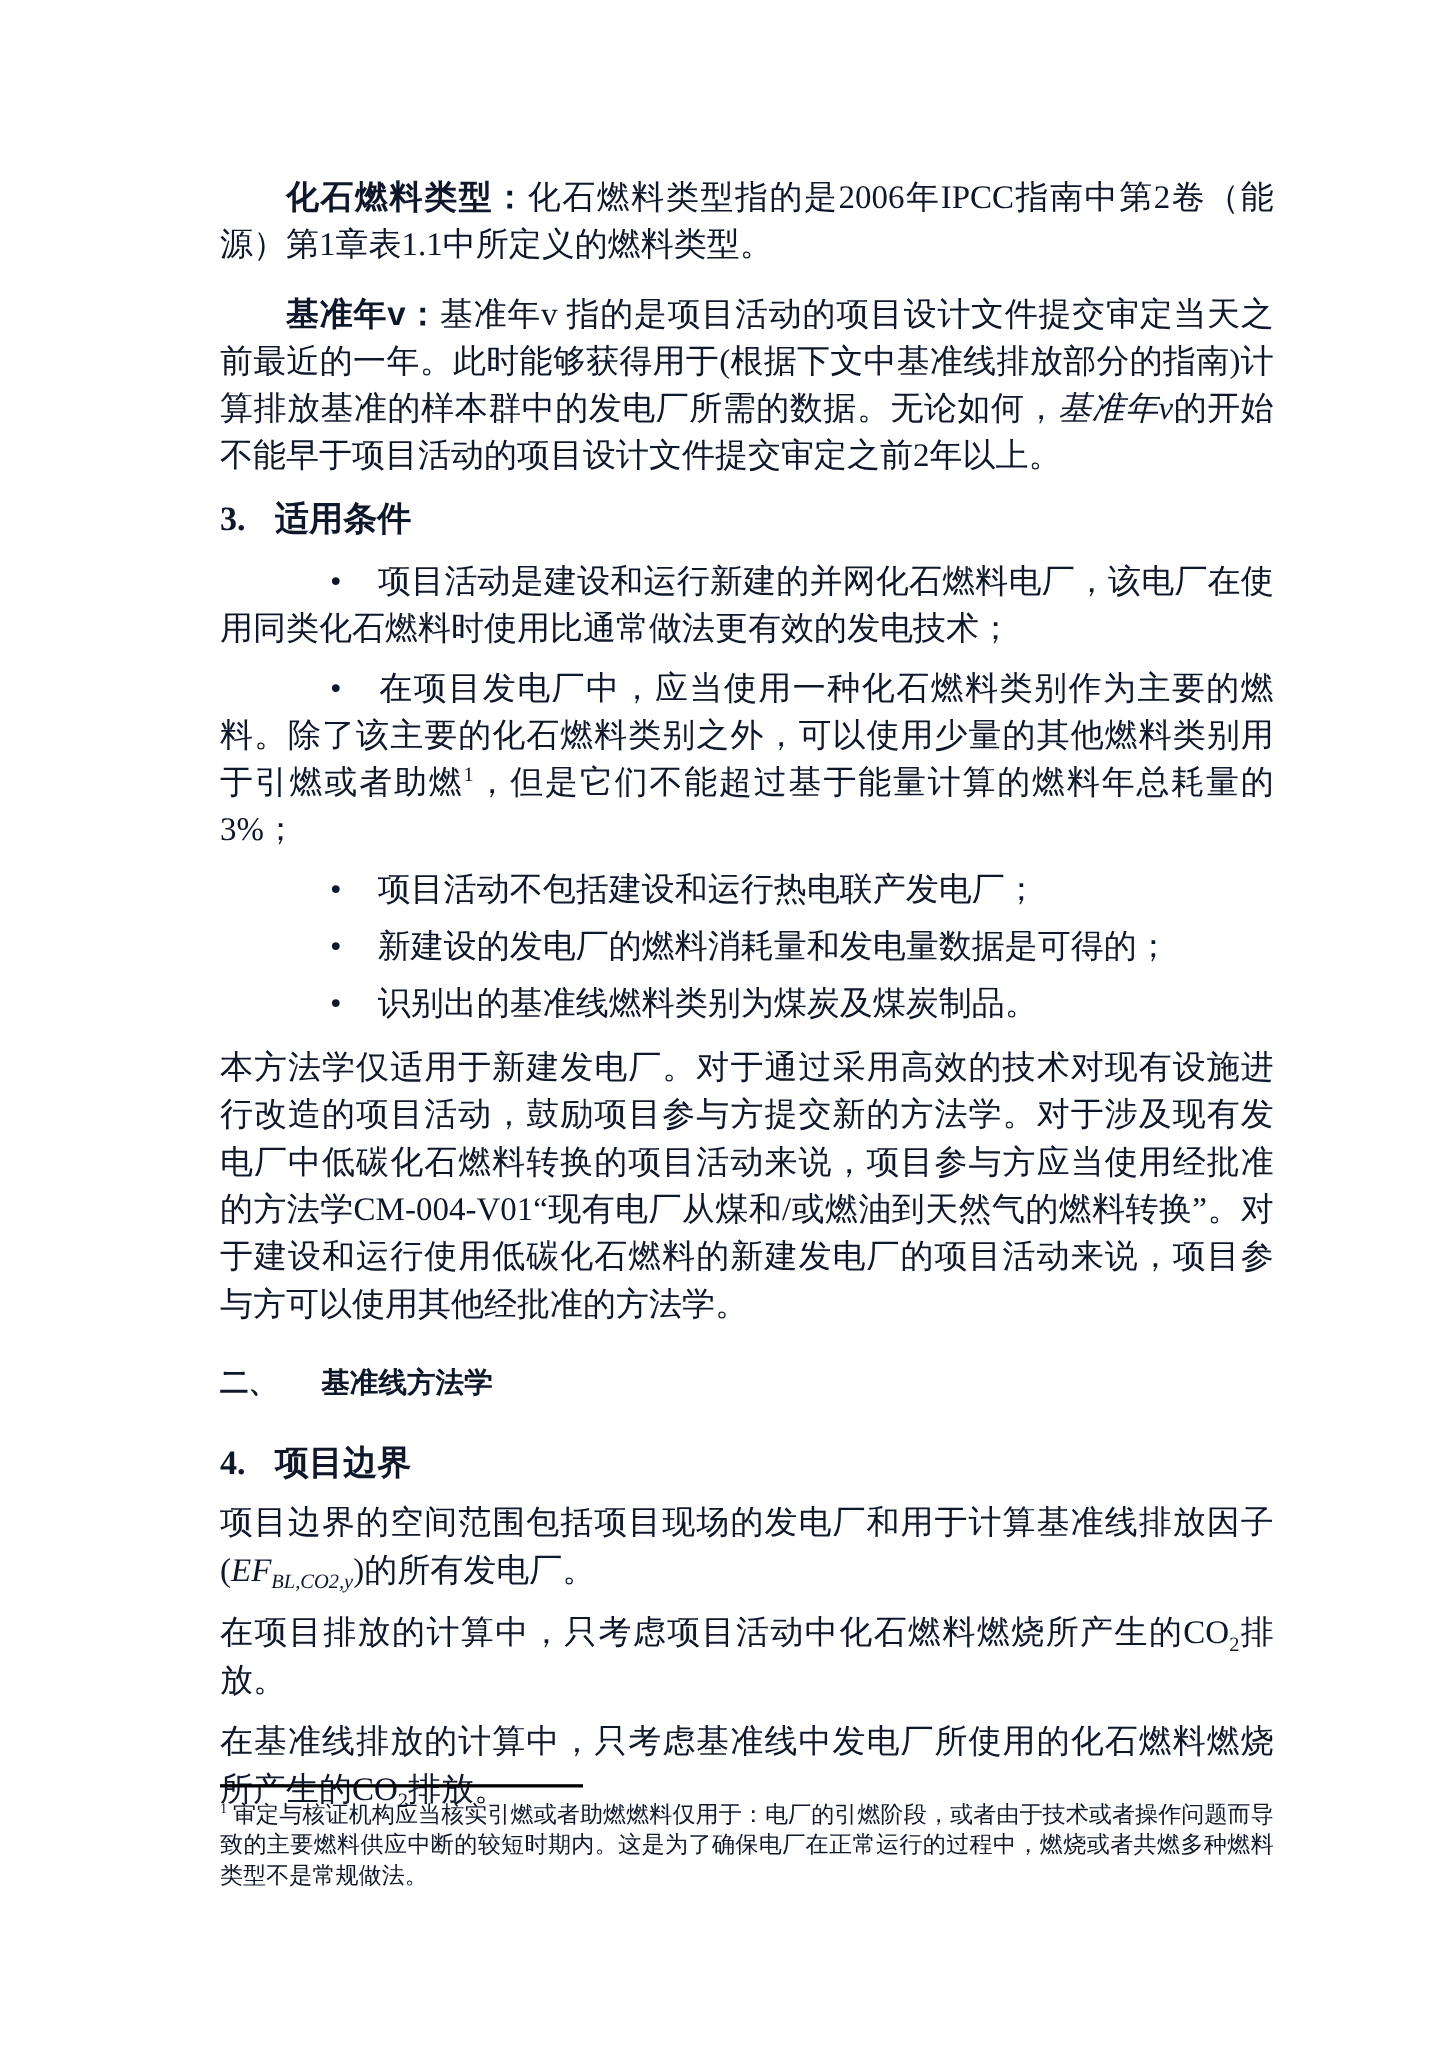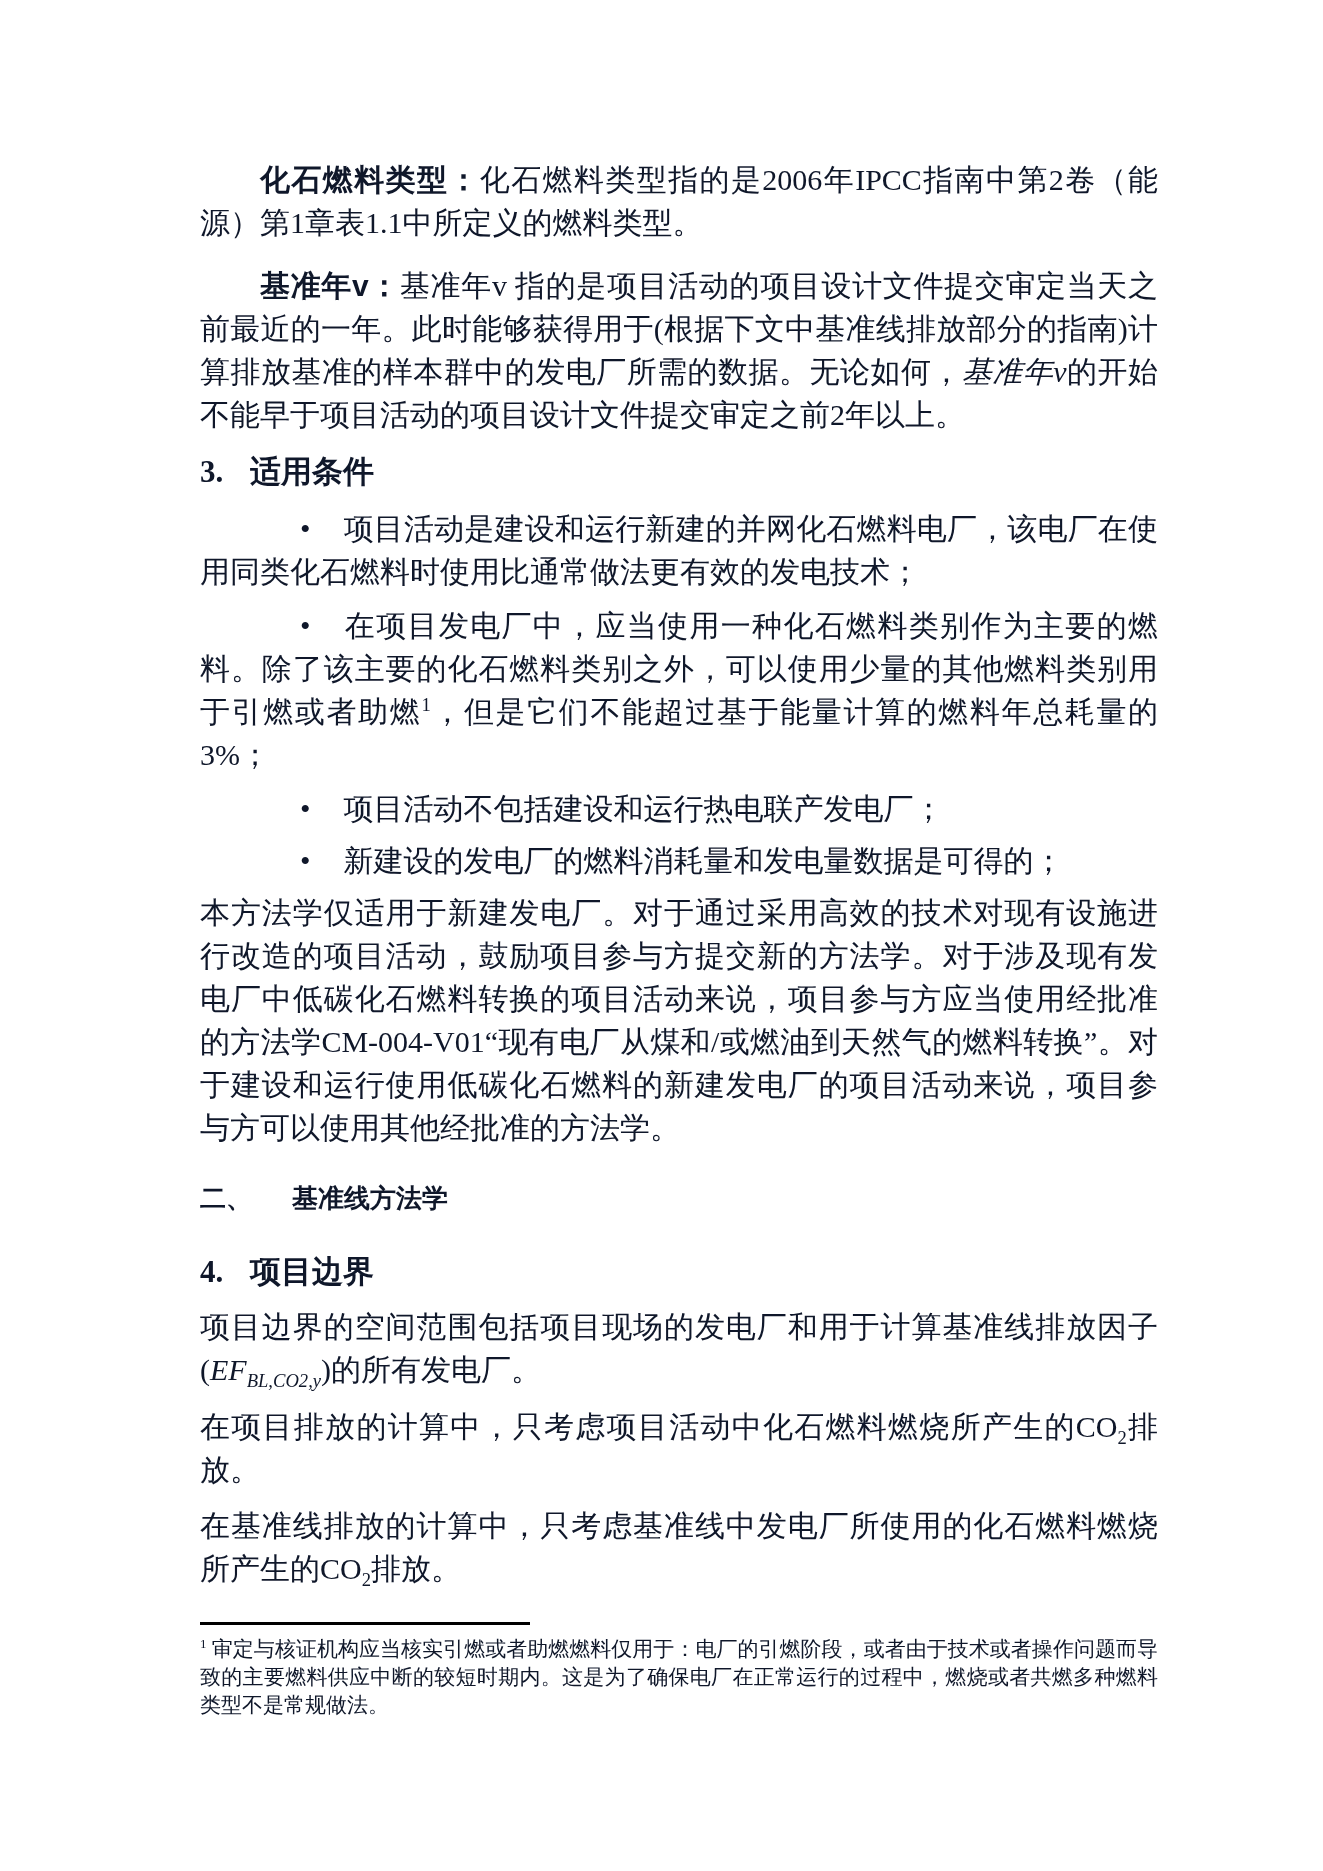--- a/index.html
+++ b/index.html
@@ -64,20 +64,21 @@
 
 
     <p class="body-text bullet-para mb11"><span>•</span><span class="bullet-gap"></span><span>项目活动是建设和运行新建的并网化石燃料电厂，该电厂在使用同类化石燃料时使用比通常做法更有效的发电技术；</span></p>
 
     <p class="body-text bullet-para mb11"><span>•</span><span class="bullet-gap"></span><span>在项目发电厂中，应当使用一种化石燃料类别作为主要的燃料。除了该主要的化石燃料类别之外，可以使用少量的其他燃料类别用于引燃或者助燃</span><sup>1</sup><span>，但是它们不能超过基于能量计算的燃料年总耗量的3%；</span></p>
 
     <p class="body-text bullet-para mb9"><span>•</span><span class="bullet-gap"></span><span>项目活动不包括建设和运行热电联产发电厂；</span></p>
 
     <p class="body-text bullet-para mb9"><span>•</span><span class="bullet-gap"></span><span>新建设的发电厂的燃料消耗量和发电量数据是可得的；</span></p>
 
+    <p class="body-text bullet-para mb15"><span>•</span><span class="bullet-gap"></span><span>识别出的基准线燃料类别为煤炭及煤炭制品。</span></p>
 
     <p class="body-text mb0">本方法学仅适用于新建发电厂。对于通过采用高效的技术对现有设施进行改造的项目活动，鼓励项目参与方提交新的方法学。对于涉及现有发电厂中低碳化石燃料转换的项目活动来说，项目参与方应当使用经批准的方法学CM-004-V01“现有电厂从煤和/或燃油到天然气的燃料转换”。对于建设和运行使用低碳化石燃料的新建发电厂的项目活动来说，项目参与方可以使用其他经批准的方法学。</p>
 
     <h1 class="h1"><span class="num">二、</span><span>基准线方法学</span></h1>
 
     <h2 class="h2" style="margin-top:0;margin-bottom:12px;"><span class="num">4.</span><span>项目边界</span></h2>
 
     <p class="body-text mb14"><span>项目边界的空间范围包括项目现场的发电厂和用于计算基准线排放因子</span><span class="formula"><span>(</span><i>EF</i><sub><i>BL,CO2,y</i></sub><span>)</span></span><span>的所有发电厂。</span></p>
 
     <p class="body-text mb13"><span>在项目排放的计算中，只考虑项目活动中化石燃料燃烧所产生的CO</span><sub>2</sub><span>排放。</span></p>

